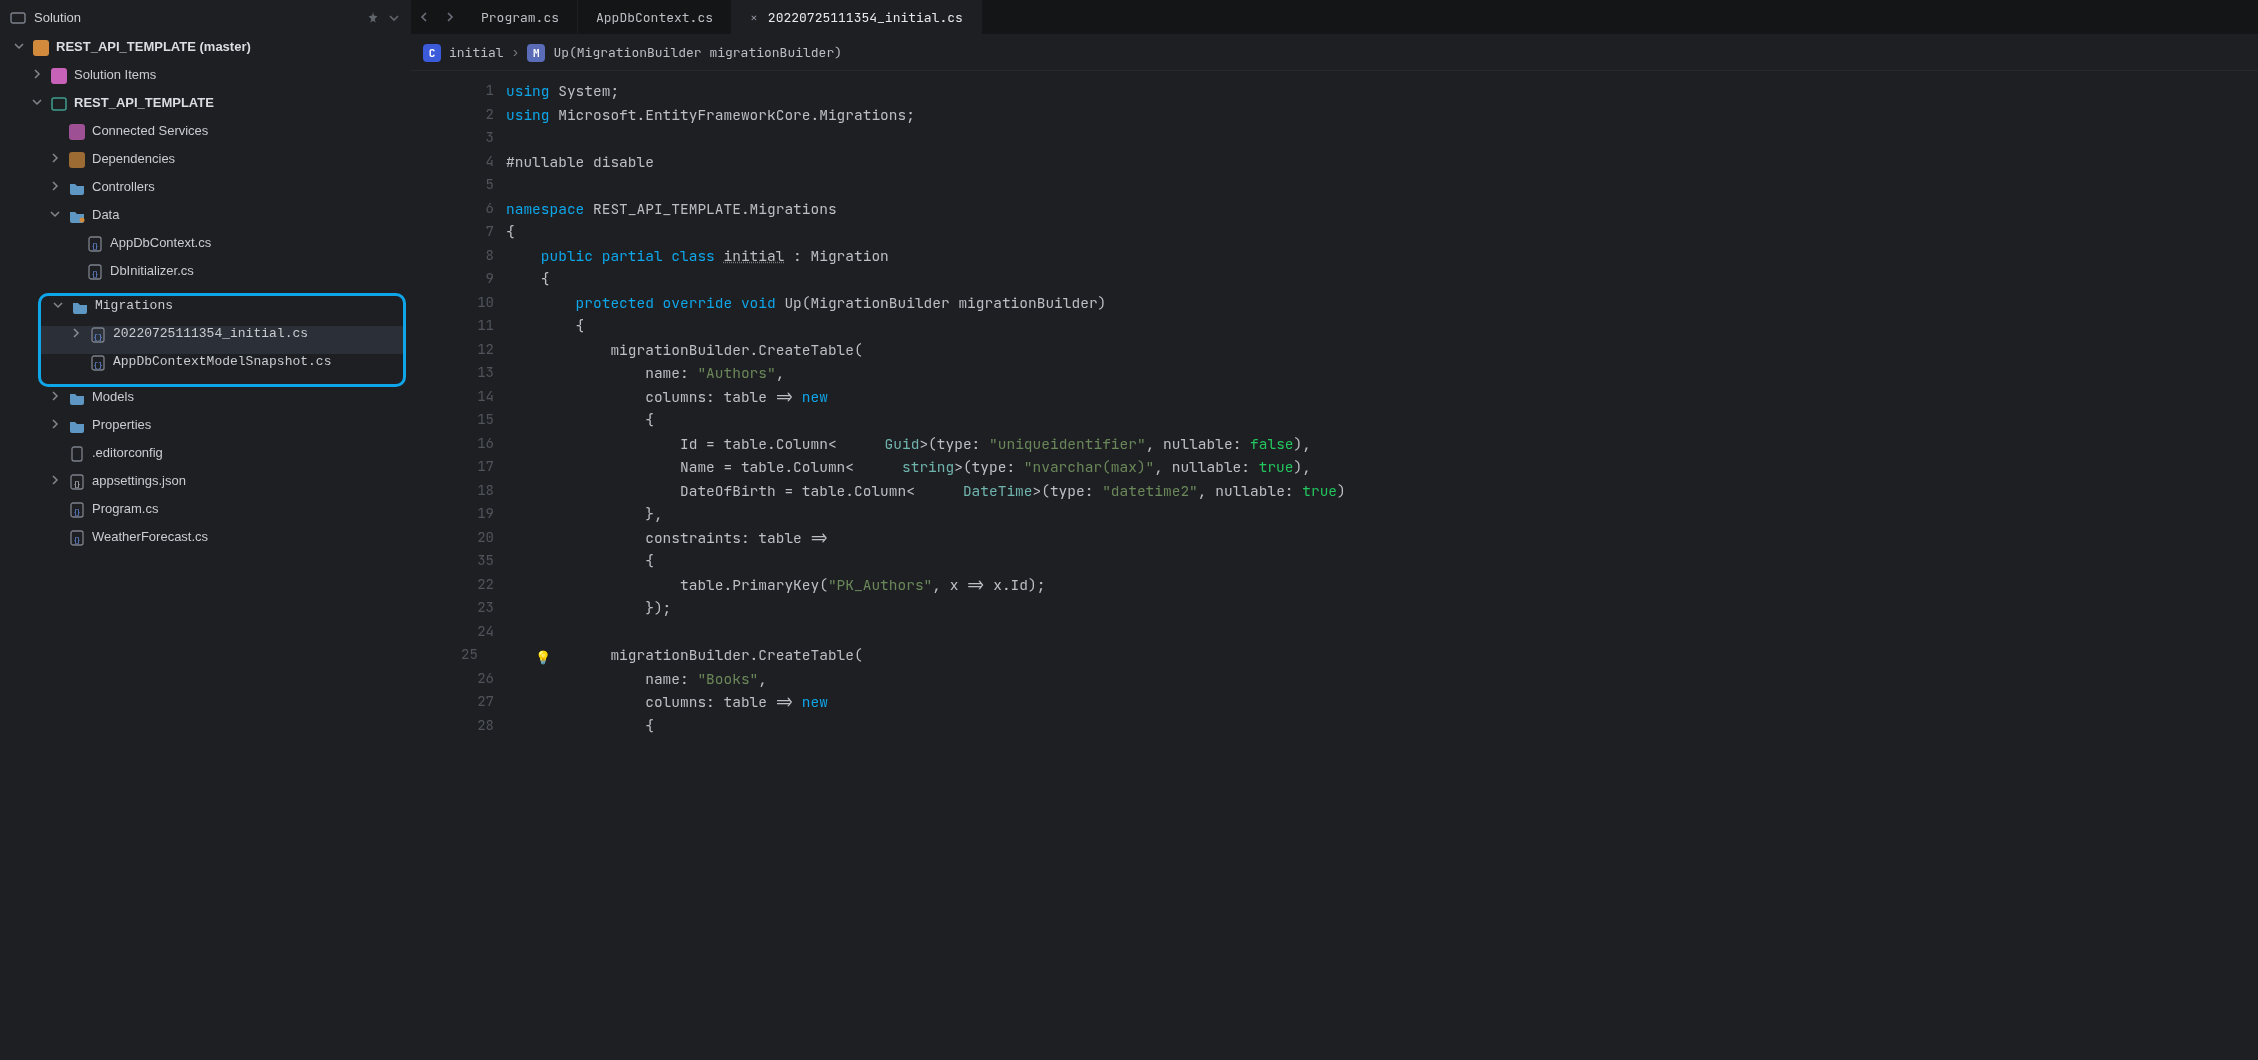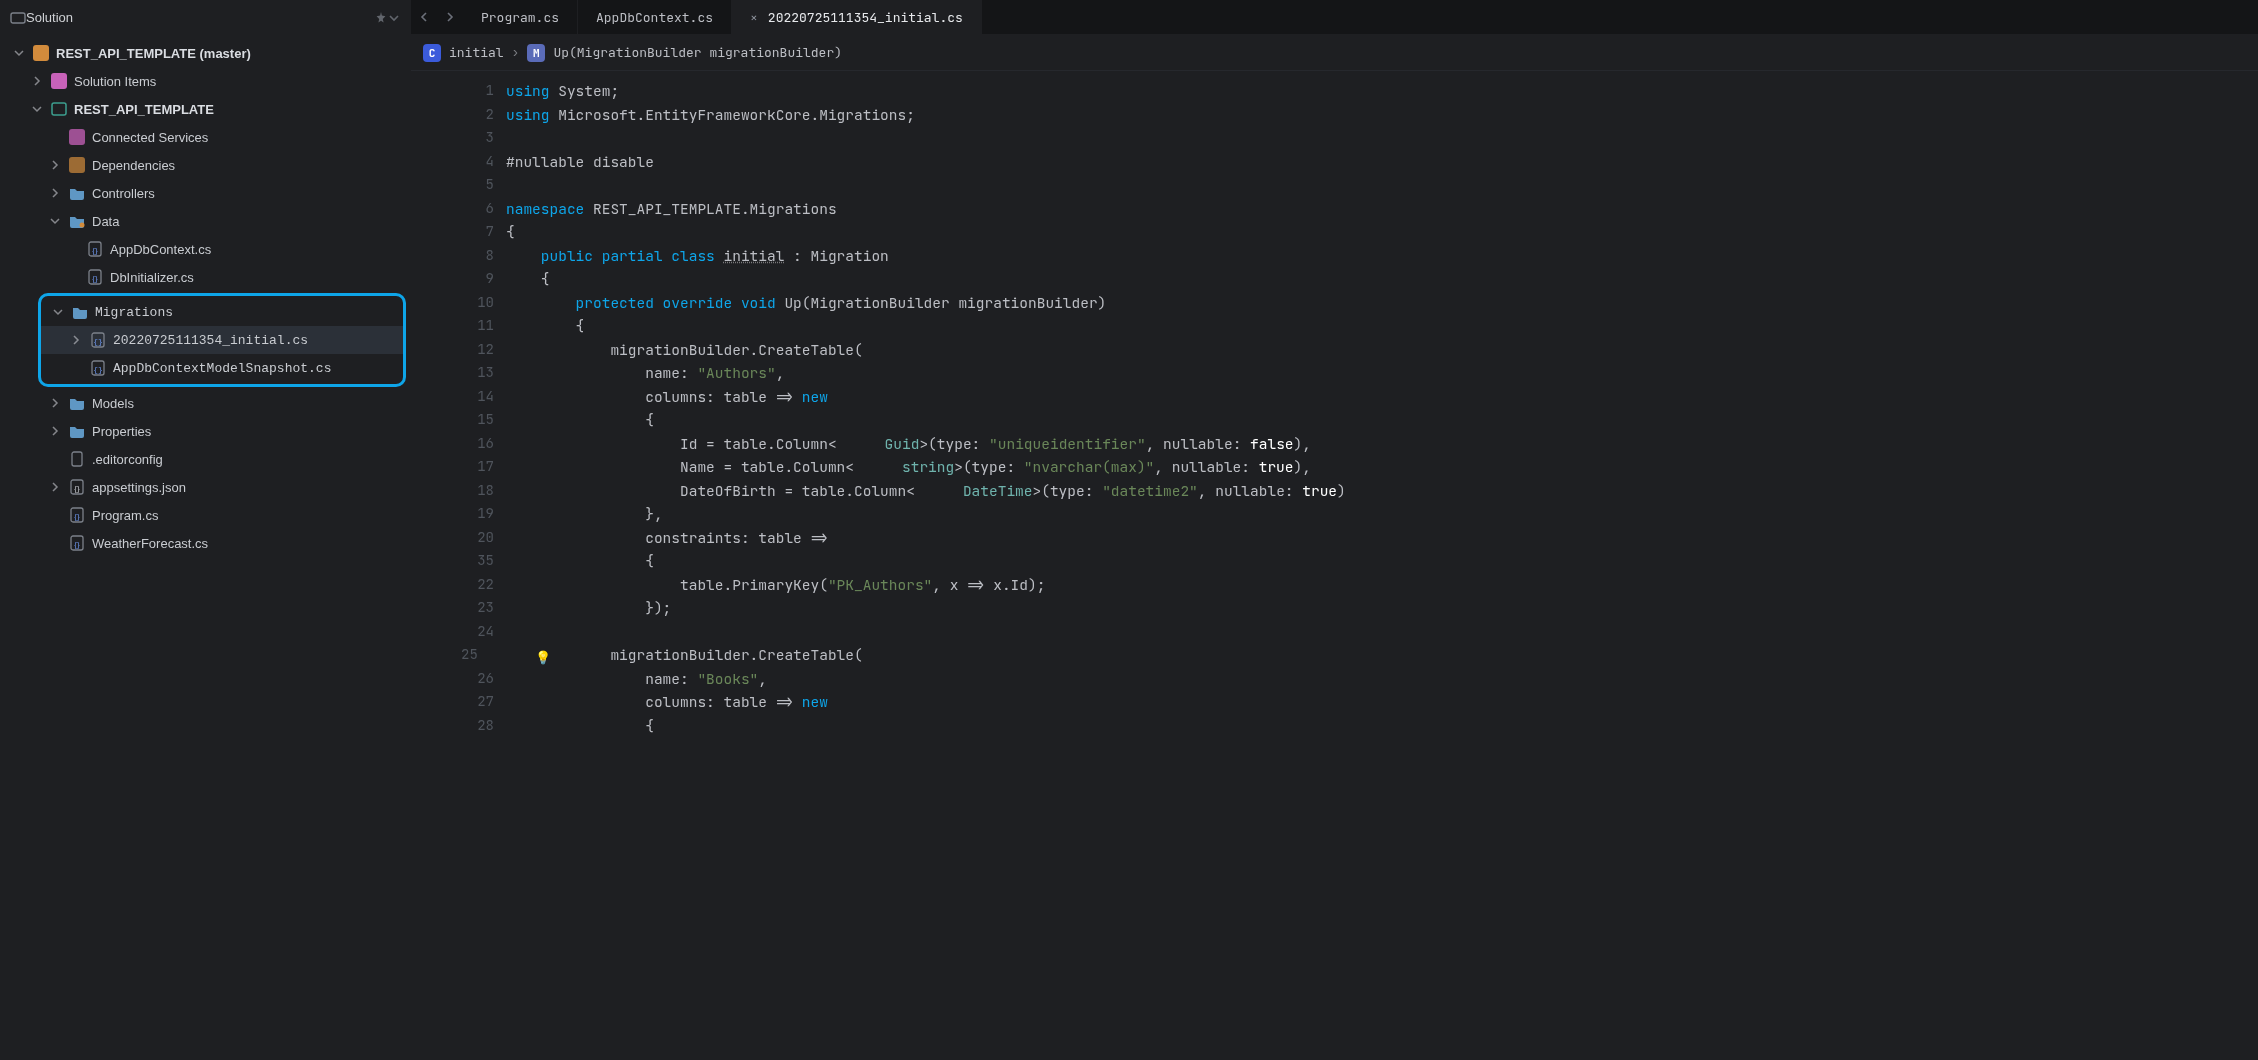--- a/index.html
+++ b/index.html
@@ -21,29 +21,30 @@
       flex-direction: column;
       border-right: 1px solid #1e1f22;
     }
     .sb-header {
       height: 35px;
       display: flex;
       align-items: center;
       padding: 0 10px;
       color: #cfd1d5;
       font-size: 13px;
+      gap: 8px;
     }
     .sb-header .spacer { flex: 1; }
     .sb-header svg { flex: 0 0 auto; }
     .pin-icon { width: 14px; height: 14px; opacity: .6; }
     .chev-icon { width: 12px; height: 12px; opacity: .6; }
     .tree { padding: 4px 0 10px 0; }
     .row {
       display: flex;
-      align-items: center;
+      align-items: flex-start;
       height: 28px;
       gap: 6px;
       padding-right: 6px;
       padding-left: var(--ind,12px);
       white-space: nowrap;
       cursor: default;
     }
     .row.selected { background: #2b3038; }
     .row .tw { 
       width: 14px; height: 14px; display:flex; align-items:center; justify-content:center;
@@ -112,21 +113,21 @@
     .bulb{ position:absolute; left:58px; top:3px; color:#e0b341; font-size:13px; }
     .code{
       flex:1; padding:8px 0 8px 0; overflow:auto; font-size:14.5px;
       line-height:23.5px; color:#bcbec4;
     }
     .code .ln{ white-space: pre; height:23.5px; }
     
     .kw{color:#0ea5e9;} 
     .ty{color:#6fb3ad;margin-left:48px;}
     .str{color:#6a8759;}
-    .bool{color:#ffffff;}
+    .bool{color:#22c55e;}
     .punct{color:#bcbec4;}
     .underlined{text-decoration: underline dotted rgba(255,255,255,.4);}
   </style>
 </head>
 <body>
 
 <div class="sidebar">
   <div class="sb-header">
     <svg width="16" height="16" viewBox="0 0 16 16">
         <rect x="1" y="3" width="14" height="10" rx="2" fill="none" stroke="#7c818a" stroke-width="1.4"></rect>

